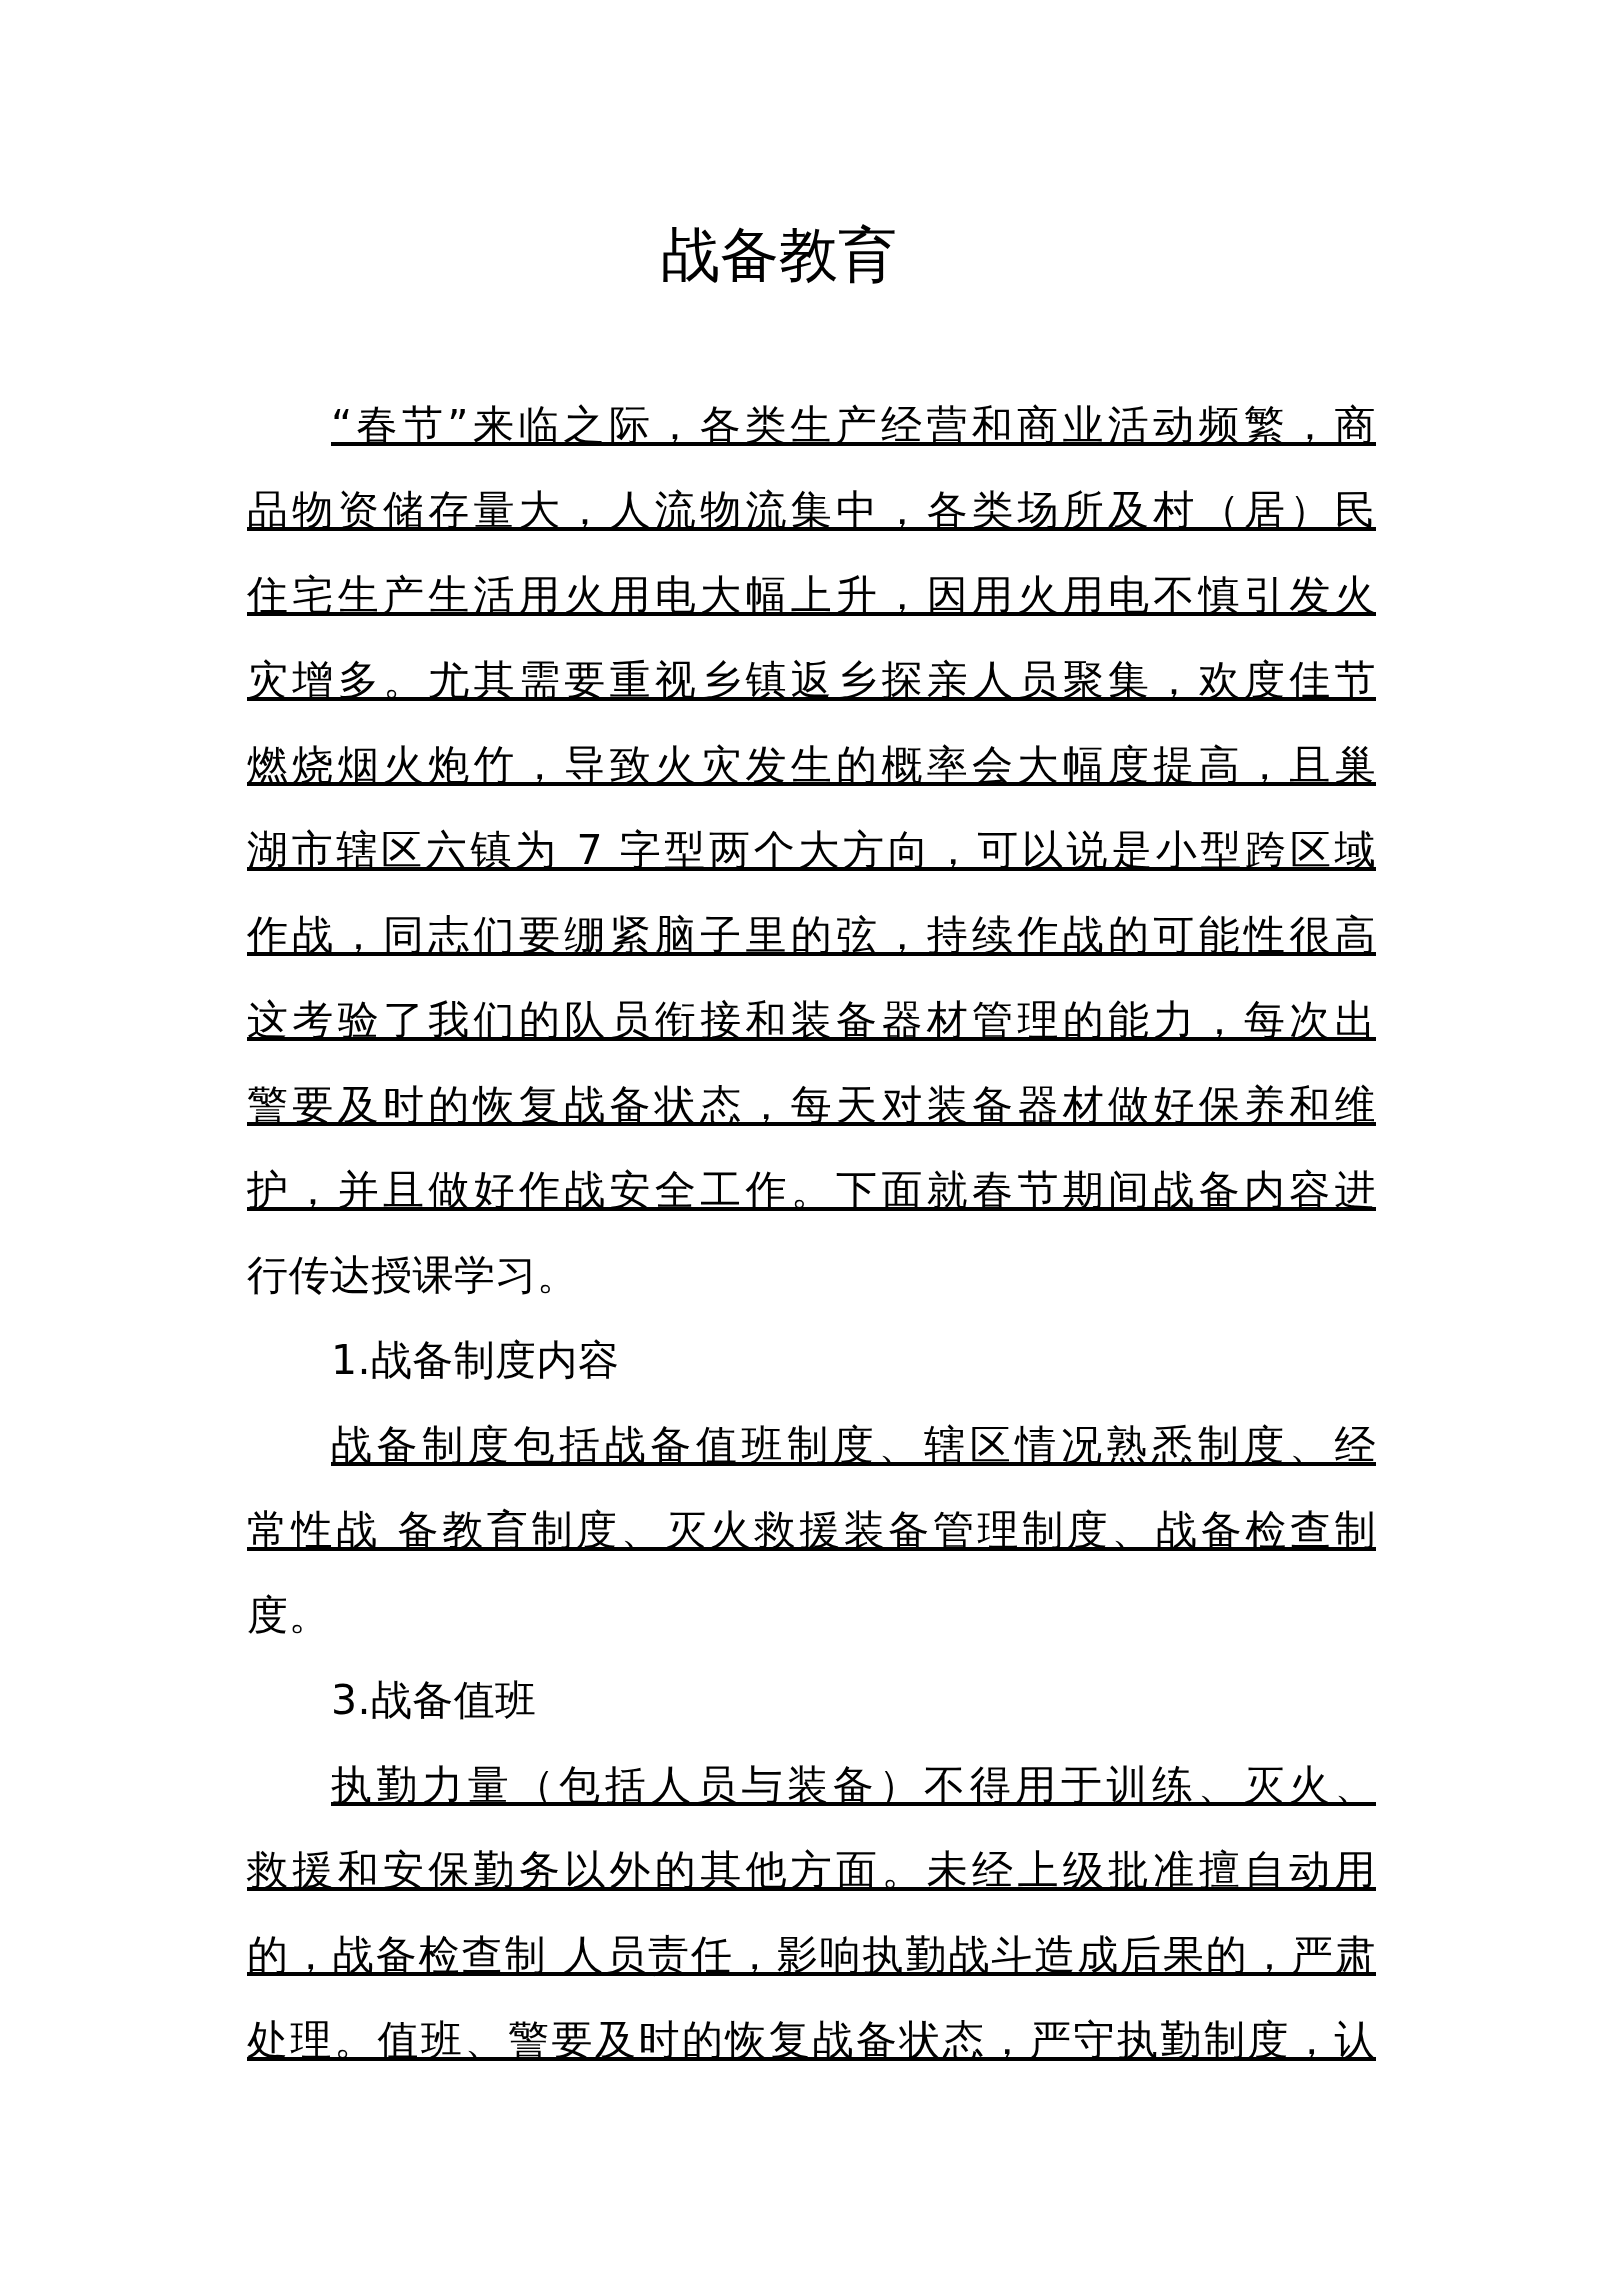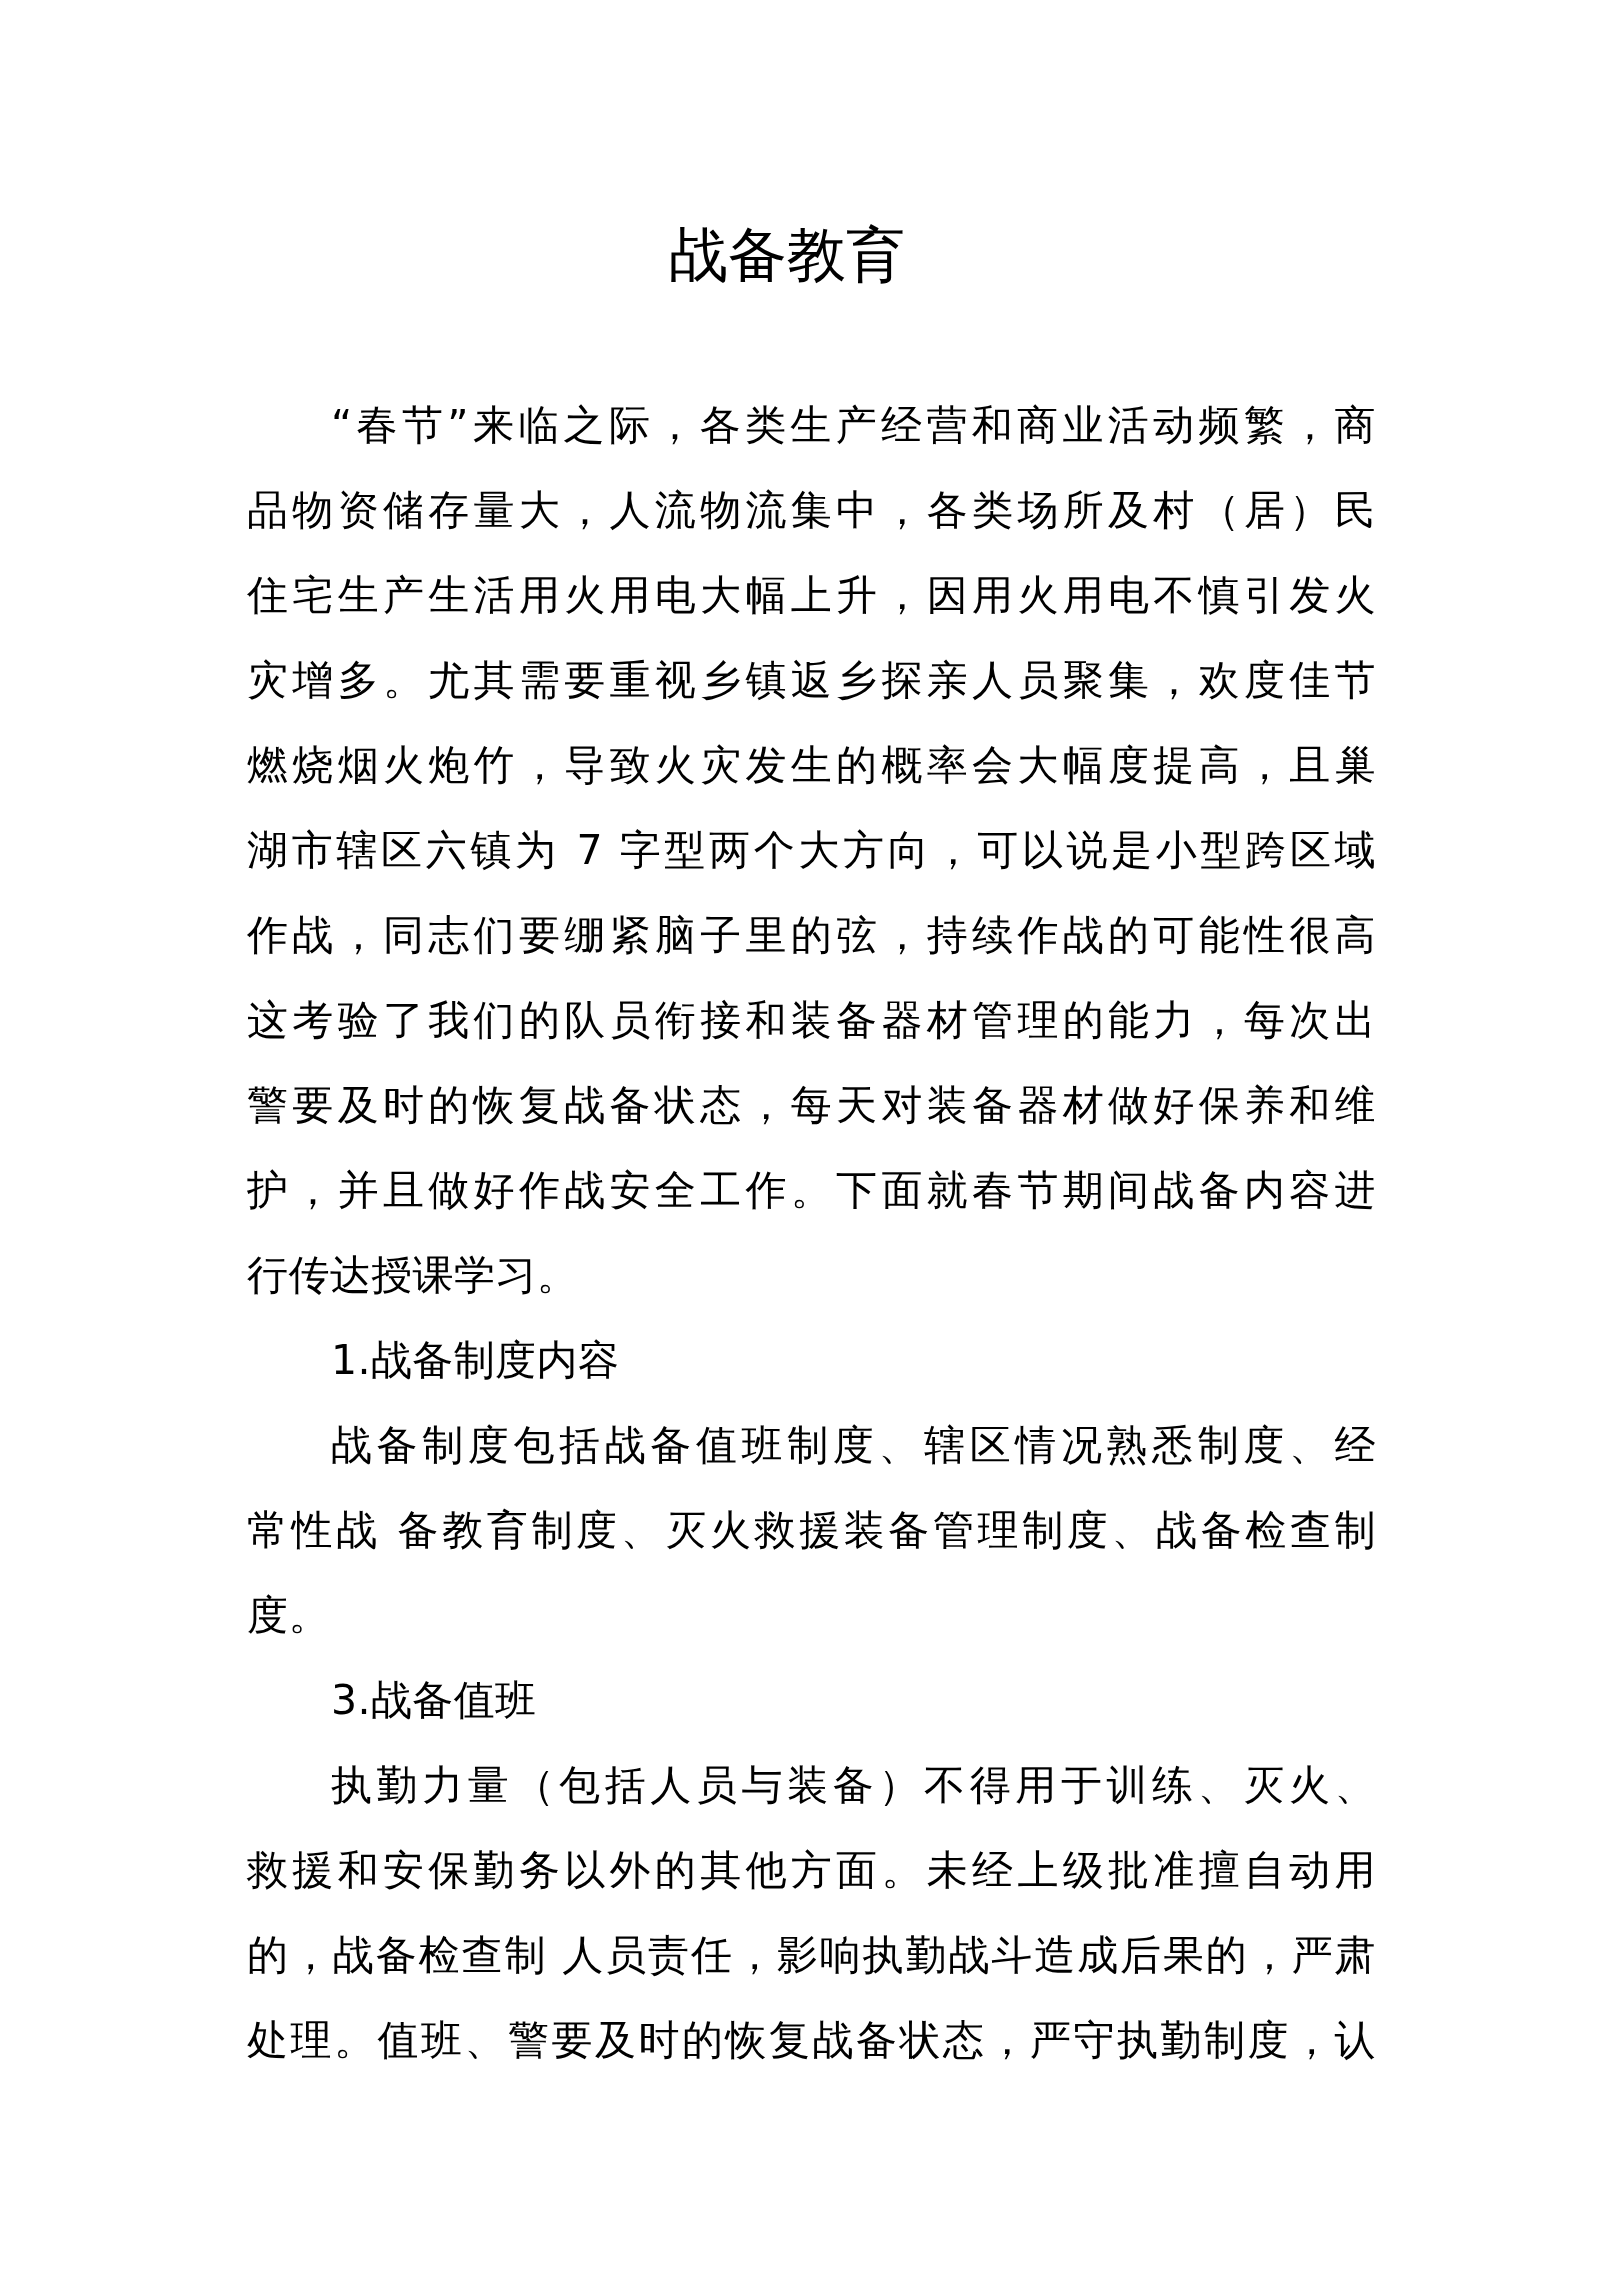--- a/index.html
+++ b/index.html
@@ -18,21 +18,21 @@
     .page {
       position: absolute;
       left: 0;
       top: 0;
       width: 1621px;
       height: 2293px;
       background: #ffffff;
     }
     .title {
       position: absolute;
-      left: 12px;
+      left: 4px;
       width: 1550px;
       top: 214px;
       text-align: center;
       font-size: 59px;
       line-height: 82px;
       font-weight: normal;
       margin: 0;
       letter-spacing: 0px;
     }
     .body {
@@ -48,20 +48,21 @@
       font-size: 41px;
       white-space: nowrap;
       letter-spacing: 0.4px;
     }
     .indent {
       padding-left: 84px;
     }
     .justify {
       text-align: justify;
       text-align-last: justify;
+      text-decoration: underline;
     }
   </style>
 </head>
 <body>
 
 <div class="page">
   <h1 class="title">战备教育</h1>
 
   <div class="body">
     <span class="line indent justify">“春节”来临之际，各类生产经营和商业活动频繁，商</span>

